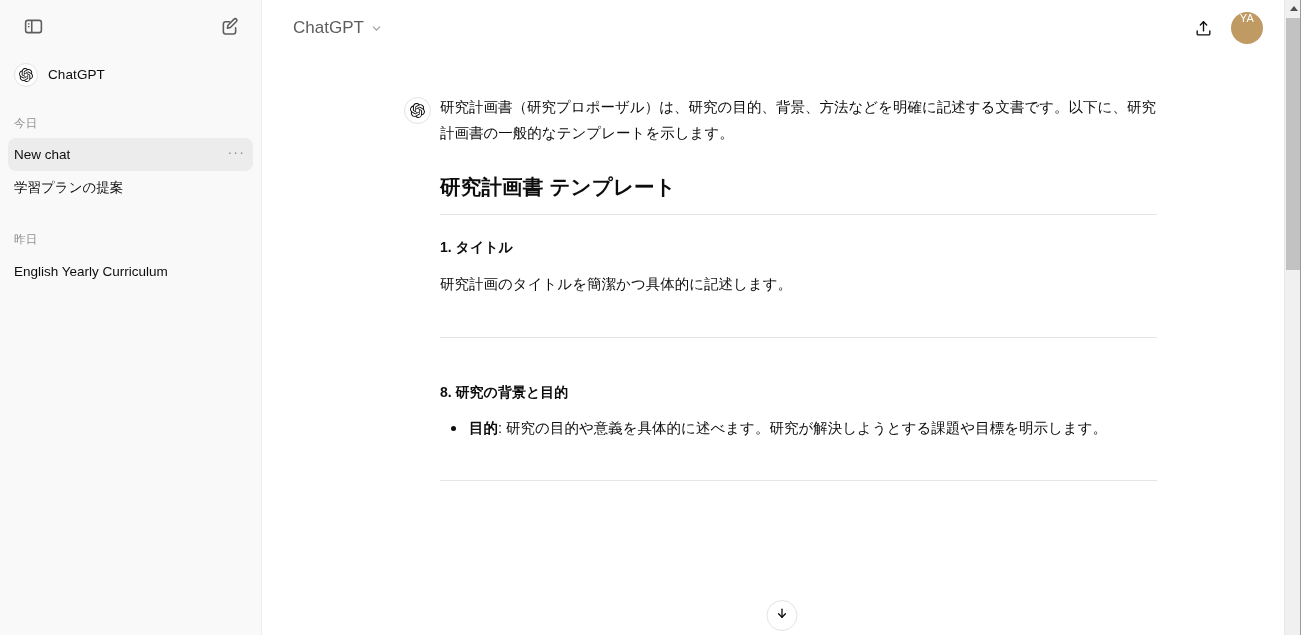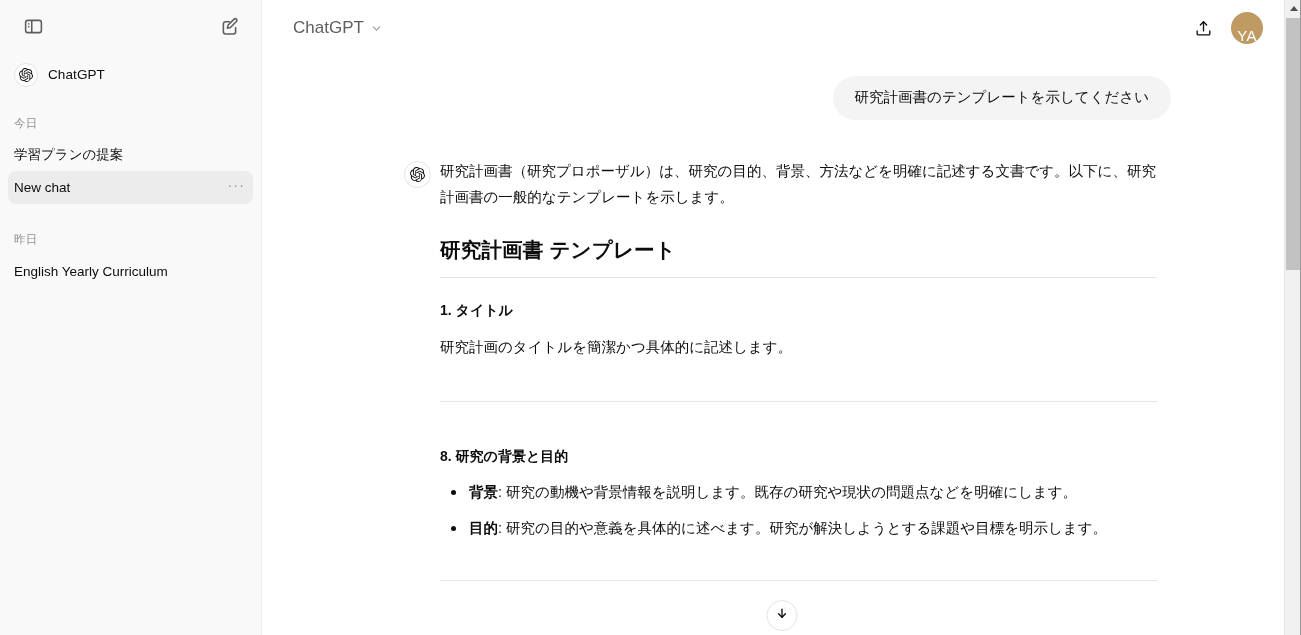--- a/index.html
+++ b/index.html
@@ -88,22 +88,22 @@
     display: flex; align-items: center; gap: 6px;
     font-size: 17px; color: #5d5d5d;
     padding: 5px 9px; border-radius: 8px; cursor: pointer;
   }
   .chev { color: #9b9b9b; display: flex; align-items: center; }
   .topbar-right {
     margin-left: auto; display: flex; align-items: center; gap: 12px;
   }
   .avatar {
     width: 32px; height: 32px; border-radius: 50%;
-    display: flex; align-items: flex-end; justify-content: center;
-    color: #ffffff; font-size: 15px; font-weight: 500;
+    display: flex; align-items: flex-start; justify-content: center;
+    color: #ffffff; font-size: 11px; font-weight: 500;
     cursor: pointer; letter-spacing: .3px;
   }
 
   .thread {
     flex: 1 1 auto; overflow: hidden; position: relative;
     padding: 0 0 0 0;
   }
   .thread-inner { width: 100%; padding: 0 130px 0 142px; }
 
   .user-row { display: flex; justify-content: flex-end; padding-top: 20px; }
@@ -213,26 +213,26 @@
           </svg>
         </span>
         <span class="nav-label">ChatGPT</span>
       </div>
 
     </div>
 
     <div style="height:22px"></div>
     <div class="section-head">今日</div>
     <div class="chat-list" style="margin-top:6px">
-      <div class="chat-item">
-        <span class="chat-title">学習プランの提案</span>
-      </div>
       <div class="chat-item active">
         <span class="chat-title">New chat</span>
         <span class="dots">···</span>
+      </div>
+      <div class="chat-item">
+        <span class="chat-title">学習プランの提案</span>
       </div>
     </div>
 
     <div style="height:26px"></div>
     <div class="section-head">昨日</div>
     <div class="chat-list" style="margin-top:7px">
       <div class="chat-item">
         <span class="chat-title">English Yearly Curriculum</span>
       </div>
     </div>
@@ -260,23 +260,20 @@
         </div>
         <div class="avatar" id="avatar" style="background: rgb(191, 155, 99);">
           <span>YA</span>
         </div>
       </div>
     </div>
 
     <div class="thread">
       <div class="thread-inner">
 
-        <div class="user-row">
-          <div class="user-bubble">研究計画書のテンプレートを示してください</div>
-        </div>
 
         <div class="assistant-row">
           <div class="assistant-avatar">
             <svg width="15" height="15" viewBox="0 0 24 24" fill="#0d0d0d">
               <path d="M22.28 9.82a5.98 5.98 0 0 0-.52-4.91 6.05 6.05 0 0 0-6.51-2.9A6 6 0 0 0 4.98 4.18a5.98 5.98 0 0 0-4 2.9 6.05 6.05 0 0 0 .74 7.1 5.98 5.98 0 0 0 .51 4.91 6.05 6.05 0 0 0 6.52 2.9A5.98 5.98 0 0 0 13.26 24a6.05 6.05 0 0 0 5.77-4.21 5.98 5.98 0 0 0 4-2.9 6.05 6.05 0 0 0-.75-7.07zM13.26 22.43a4.48 4.48 0 0 1-2.88-1.04l.14-.08 4.78-2.76a.79.79 0 0 0 .39-.68v-6.74l2.02 1.17a.07.07 0 0 1 .04.05v5.58a4.5 4.5 0 0 1-4.49 4.5zM3.6 18.3a4.47 4.47 0 0 1-.54-3.01l.14.09 4.78 2.76a.77.77 0 0 0 .78 0l5.84-3.37v2.33a.08.08 0 0 1-.03.06L9.74 19.95a4.5 4.5 0 0 1-6.14-1.64zM2.34 7.9a4.48 4.48 0 0 1 2.34-1.97v5.68a.77.77 0 0 0 .38.67l5.81 3.36-2.02 1.16a.08.08 0 0 1-.07 0l-4.83-2.79A4.5 4.5 0 0 1 2.34 7.9zm16.6 3.86L13.1 8.38l2.02-1.16a.07.07 0 0 1 .07 0l4.83 2.79a4.49 4.49 0 0 1-.68 8.1v-5.68a.78.78 0 0 0-.39-.67zm2.01-3.03l-.14-.09-4.77-2.78a.78.78 0 0 0-.79 0L9.42 9.23V6.9a.07.07 0 0 1 .03-.06l4.83-2.79a4.5 4.5 0 0 1 6.68 4.66zM8.32 12.87L6.3 11.7a.08.08 0 0 1-.04-.06V6.07a4.5 4.5 0 0 1 7.37-3.45l-.14.08L8.71 5.46a.79.79 0 0 0-.39.68zm1.1-2.36l2.6-1.5 2.61 1.5v3l-2.6 1.5-2.61-1.5z"></path>
             </svg>
           </div>
 
           <div class="assistant-body">
             <div class="para">研究計画書（研究プロポーザル）は、研究の目的、背景、方法などを明確に記述する文書です。以下に、研究計画書の一般的なテンプレートを示します。</div>
@@ -286,23 +283,20 @@
             <div class="sec">
               <div class="h-sub">1. タイトル</div>
               <div class="sec-desc">研究計画のタイトルを簡潔かつ具体的に記述します。</div>
             </div>
 
             <div class="hr"></div>
 
             <div class="sec" style="margin-top:46px">
               <div class="h-sub">8. 研究の背景と目的</div>
               <ul class="bullets">
-                <li>
-                  <b>背景</b><span>: 研究の動機や背景情報を説明します。既存の研究や現状の問題点などを明確にします。</span>
-                </li>
                 <li>
                   <b>目的</b><span>: 研究の目的や意義を具体的に述べます。研究が解決しようとする課題や目標を明示します。</span>
                 </li>
               </ul>
             </div>
 
             <div class="hr"></div>
           </div>
         </div>
       </div>

